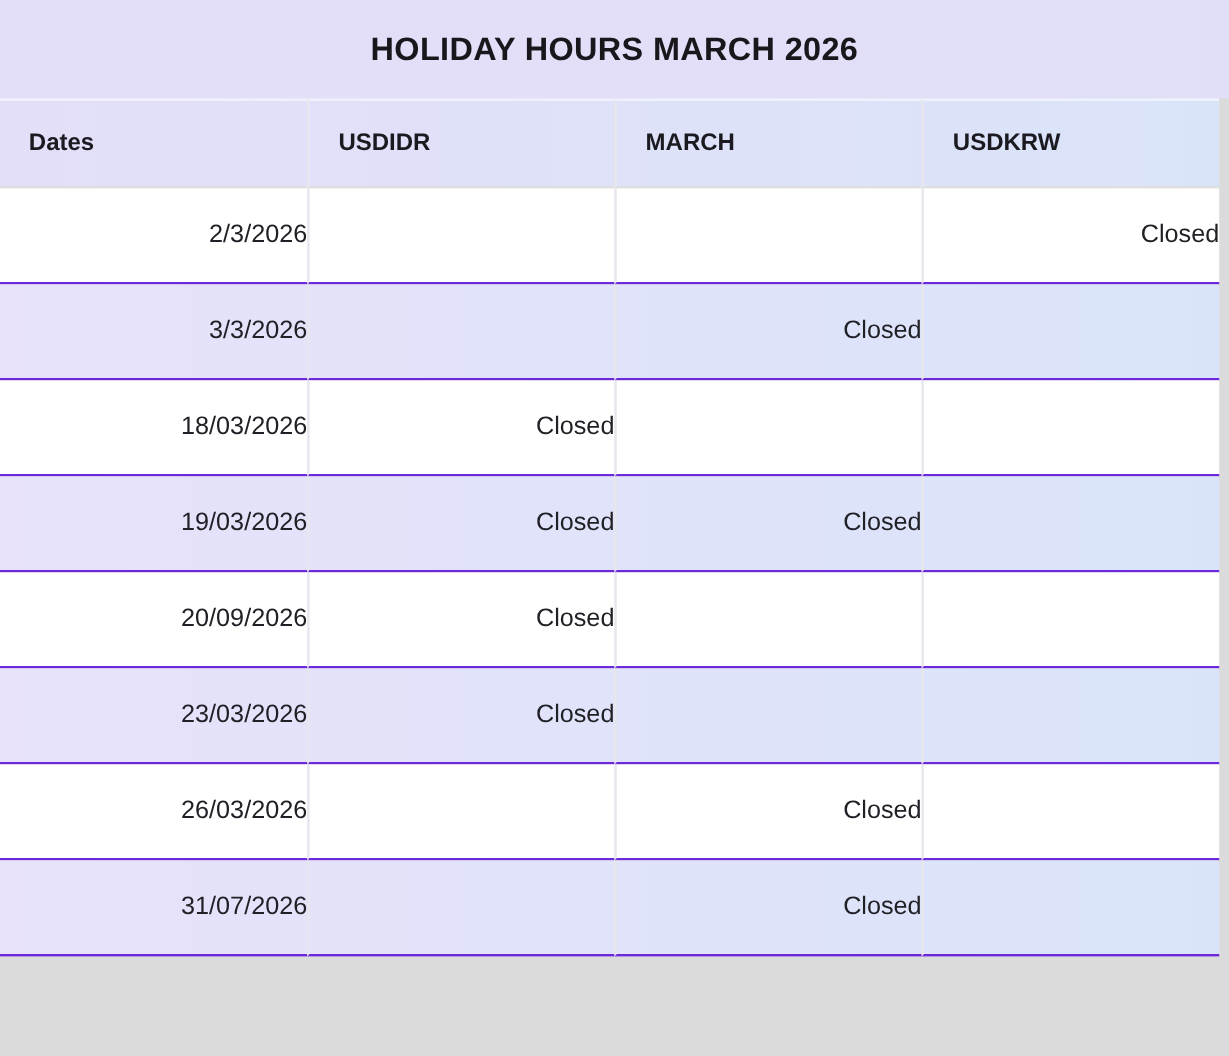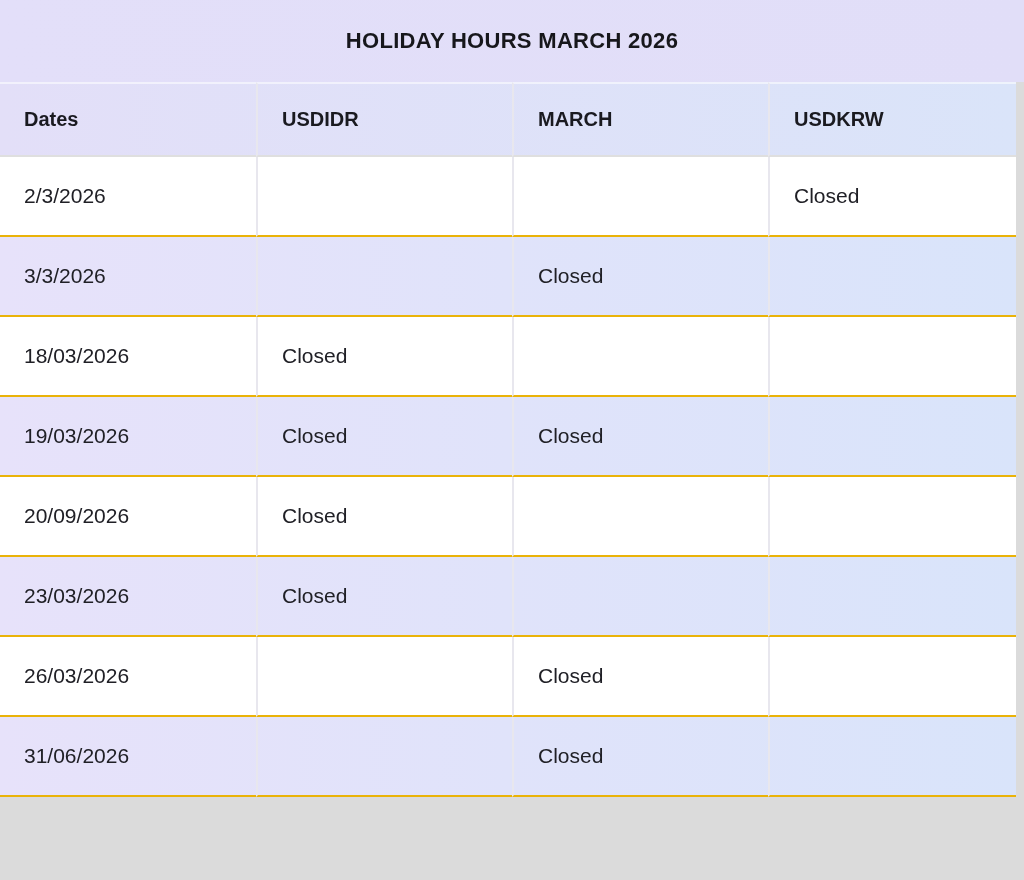--- a/index.html
+++ b/index.html
@@ -20,21 +20,21 @@
   .title-band {
     width: 1024px;
     height: 82px;
     background: linear-gradient(90deg, #E3DFF9 0%, #E1DEF8 100%);
     display: flex;
     align-items: center;
     justify-content: center;
   }
   .title-band h1 {
     margin: 0;
-    font-size: 22px;
+    font-size: 27px;
     font-weight: 700;
     letter-spacing: 0.3px;
     color: #17171C;
   }
   .table-wrap {
     width: 844px;
   }
   table {
     border-collapse: separate;
     border-spacing: 0;
@@ -64,23 +64,24 @@
   tbody tr:nth-child(even) {
     background: linear-gradient(90deg, #E7E2FA 0%, #D9E4FA 100%);
   }
   tbody td {
     height: 78px;
     vertical-align: middle;
     padding: 0 0 0 24px;
     font-size: 21px;
     font-weight: 400;
     color: #202026;
-    border-bottom: 2px solid #eab308;
+    border-bottom: 2px solid #6d28d9;
     white-space: nowrap;
     overflow: hidden;
+    text-align: right;
   }
   th + th, td + td {
     border-left: 2px solid #E8E7EE;
   }
 </style>
 </head>
 <body>
 
 <div class="page">
 
@@ -141,21 +142,21 @@
           <td></td>
           <td></td>
         </tr>
         <tr>
           <td>26/03/2026</td>
           <td></td>
           <td>Closed</td>
           <td></td>
         </tr>
         <tr>
-          <td>31/06/2026</td>
+          <td>31/07/2026</td>
           <td></td>
           <td>Closed</td>
           <td></td>
         </tr>
       </tbody>
     </table>
   </div>
 
 </div>
 

